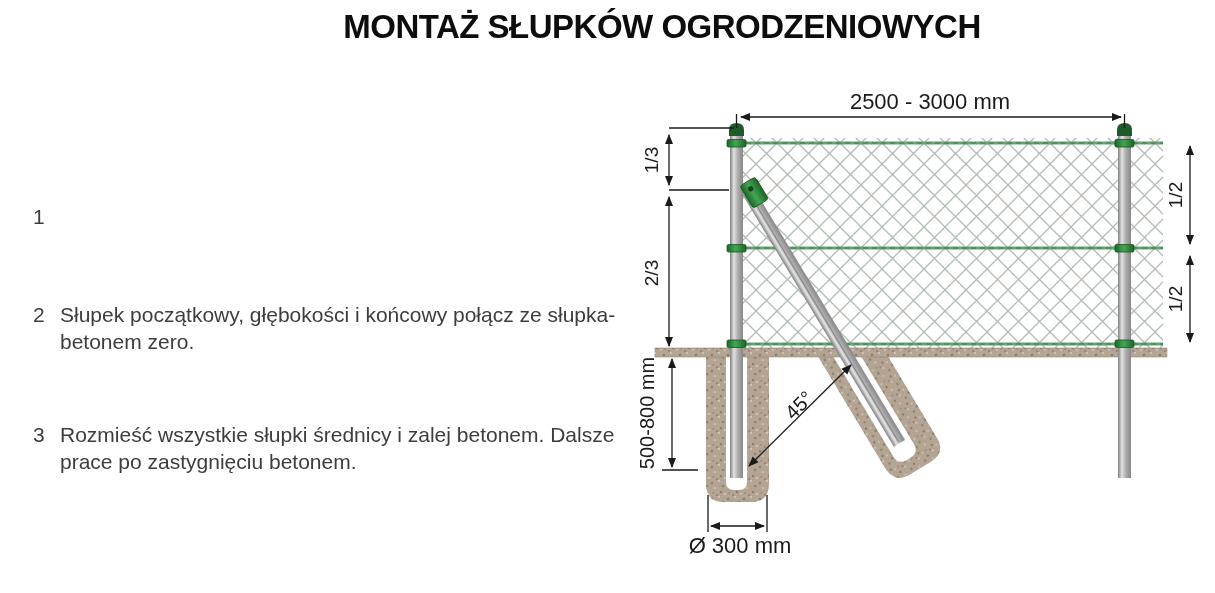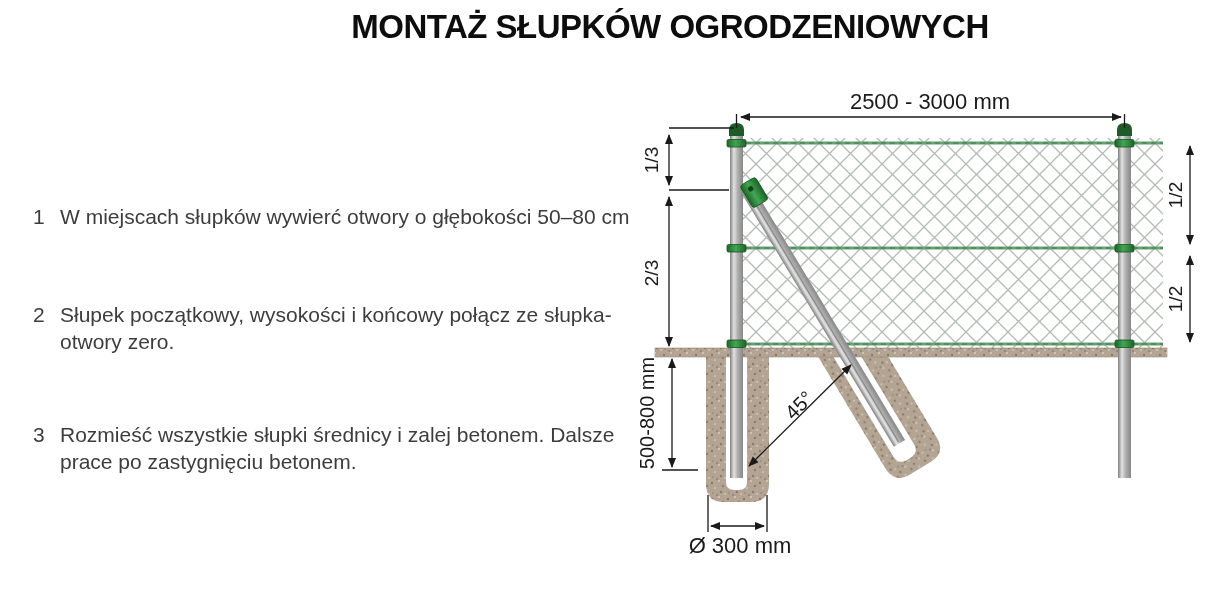--- a/index.html
+++ b/index.html
@@ -2,21 +2,21 @@
 <html><head>
 <meta charset="utf-8">
 <style>
   html,body{margin:0;padding:0;}
   body{
     width:1215px;height:593px;position:relative;overflow:hidden;
     background:#ffffff;
     font-family:"Liberation Sans","DejaVu Sans",sans-serif;
   }
   .title{
-    position:absolute;left:340px;top:8px;width:660px;
+    position:absolute;left:332px;top:8px;width:660px;
     text-align:center;font-size:33px;font-weight:bold;color:#0d0d0d;
     letter-spacing:-0.5px;white-space:nowrap;
   }
   .instructions{position:absolute;left:33px;top:0;width:600px;}
   .instr{position:absolute;left:0;display:flex;color:#3d3d3d;font-size:21px;line-height:27px;}
   .instr .num{width:27px;flex:0 0 27px;}
   .instr .lines div{white-space:nowrap;}
   #instr-1{top:203px;}
   #instr-2{top:301px;}
   #instr-3{top:421px;}
@@ -25,28 +25,27 @@
 </style>
 </head>
 <body>
 
 <div class="title">MONTAŻ SŁUPKÓW OGRODZENIOWYCH</div>
 
 <div class="instructions">
   <div class="instr" id="instr-1">
     <div class="num">1</div>
     <div class="lines">
-      <div>W miejscach słupków wywierć otwory o głębokości 50–80 cm</div>
     </div>
   </div>
   <div class="instr" id="instr-2">
     <div class="num">2</div>
     <div class="lines">
-      <div>Słupek początkowy, wysokości i końcowy połącz ze słupka-</div>
-      <div>otwory zero.</div>
+      <div>Słupek początkowy, głębokości i końcowy połącz ze słupka-</div>
+      <div>betonem zero.</div>
     </div>
   </div>
   <div class="instr" id="instr-3">
     <div class="num">3</div>
     <div class="lines">
       <div>Rozmieść wszystkie słupki średnicy i zalej betonem. Dalsze</div>
       <div>prace po zastygnięciu betonem.</div>
     </div>
   </div>
 </div>

